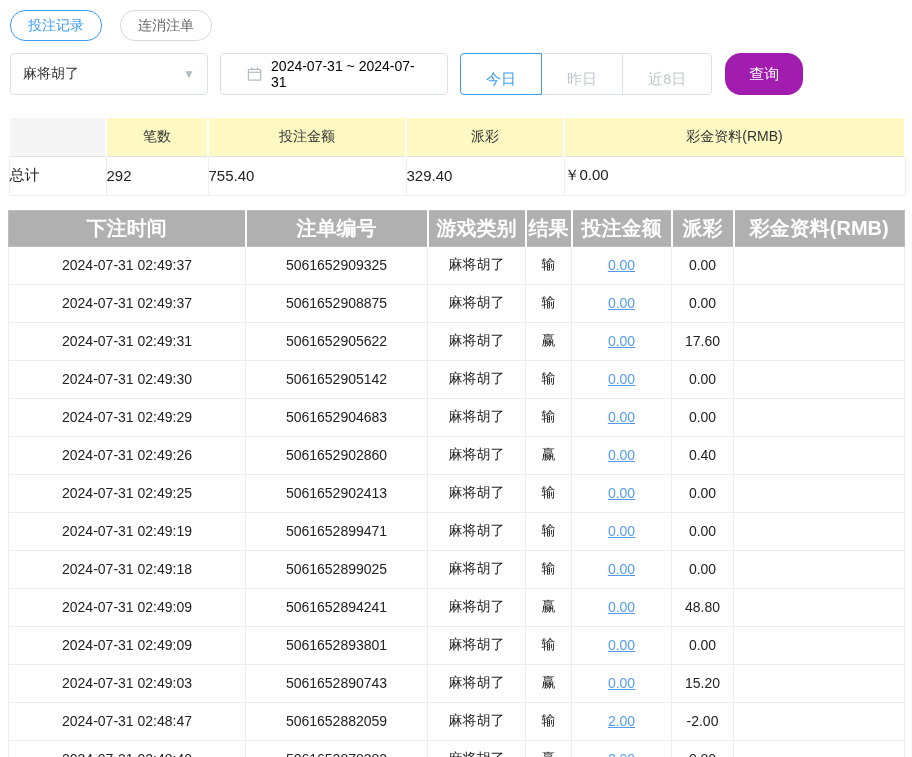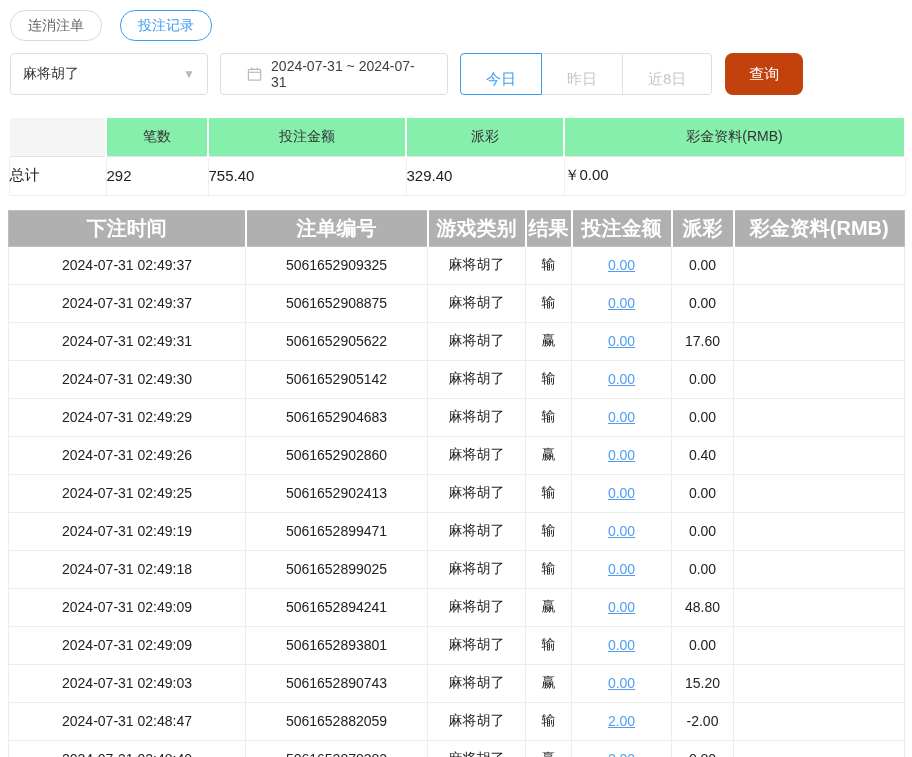--- a/index.html
+++ b/index.html
@@ -26,42 +26,42 @@
   .filter-row { display: flex; align-items: center; margin-top: 12px; padding-left: 2px; }
   .select {
     width: 198px; height: 42px; border: 1px solid #dcdfe6; border-radius: 4px;
     display: flex; align-items: center; justify-content: space-between;
     padding: 0 12px; cursor: pointer; background: #fff;
   }
   .chevron { color: #b6bac2; font-size: 12px; }
   .date-picker {
     width: 228px; height: 42px; border: 1px solid #dcdfe6; border-radius: 4px;
     display: flex; align-items: center; gap: 9px; padding: 0 26px;
-    margin-left: 12px; cursor: pointer; background: #fff; color: #404040;
+    margin-left: 12px; cursor: pointer; background: #fff; color: #000000;
   }
   .btn-group { display: flex; margin-left: 12px; }
   .quick {
     height: 42px; padding: 16px 25px; background: #fff;
     border: 1px solid #dcdfe6; color: #c4c8d0; font-size: 15px; cursor: pointer;
     font-family: inherit;
   }
   .quick + .quick { margin-left: -1px; }
   .quick:first-child { border-radius: 4px 0 0 4px; }
   .quick:last-child { border-radius: 0 4px 4px 0; text-align: right; }
   .quick.active { border-color: #3d9df2; color: #3d9df2; position: relative; z-index: 1; }
   .search-btn {
     height: 42px; width: 78px; margin-left: 13px;
-    background: #c2410c; color: #fff; border: none; border-radius: 8px;
+    background: #a21caf; color: #fff; border: none; border-radius: 16px;
     font-size: 15px; cursor: pointer; font-family: inherit;
   }
 
   
   .summary-table { width: 896px; margin-top: 21px; border-collapse: collapse; table-layout: fixed; }
   .summary-table th {
-    background: #86efac; font-weight: normal; height: 39px;
+    background: #fef9c3; font-weight: normal; height: 39px;
     border: 2px solid #fff; border-bottom: 1px solid #e3e3e3; color: #333; font-size: 14px;
   }
   .summary-table th:first-child { background: #f5f5f5; }
   .summary-table td {
     height: 39px; background: #fff; text-align: left;
     border: 1px solid #efefef; font-size: 15px; color: #222; margin-left: 32px;
   }
 
   
   .main-table { width: 896px; margin-top: 14px; border-collapse: collapse; table-layout: fixed; }
@@ -76,22 +76,22 @@
   }
   .bet-link { color: #539df1; text-decoration: underline; cursor: pointer; }
   .negative { color: #f25555; }
 </style>
 </head>
 <body>
 
 <div class="page">
 
   <div class="tabs-row">
+    <button class="tab active">投注记录</button>
     <button class="tab">连消注单</button>
-    <button class="tab active">投注记录</button>
   </div>
 
   <div class="filter-row">
     <div class="select">
       <span>麻将胡了</span>
       <span class="chevron">▼</span>
     </div>
     <div class="date-picker">
       <svg width="16" height="16" viewBox="0 0 16 16">
         <rect x="1.5" y="3" width="13" height="11.5" rx="1" fill="none" stroke="#b6bac2" stroke-width="1.3"></rect>

